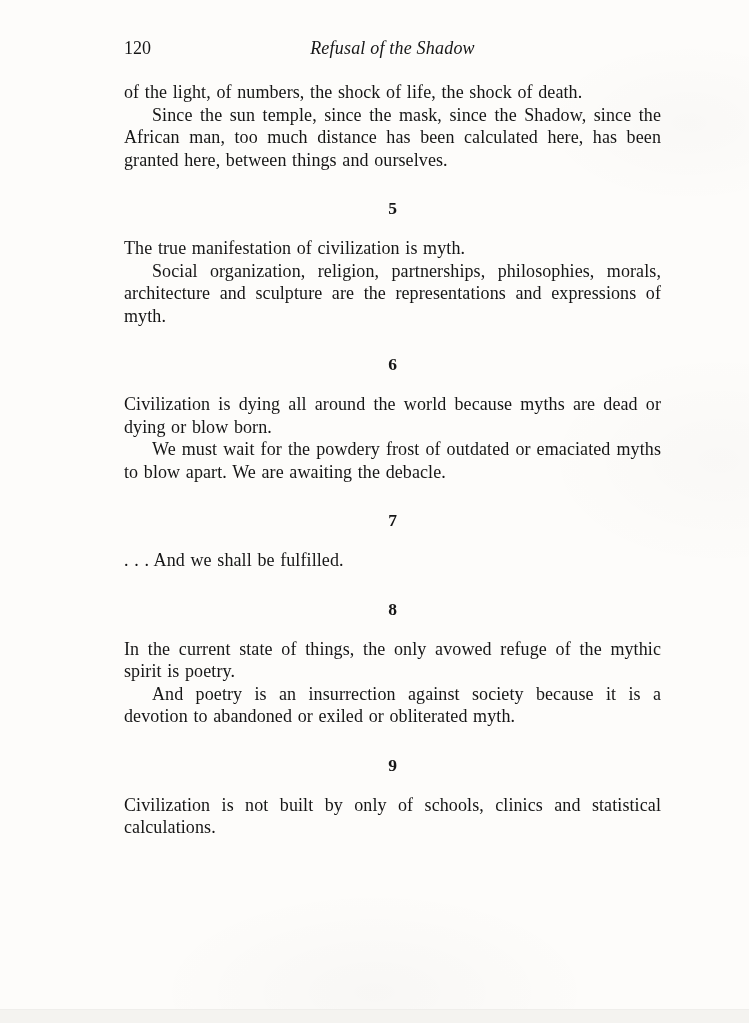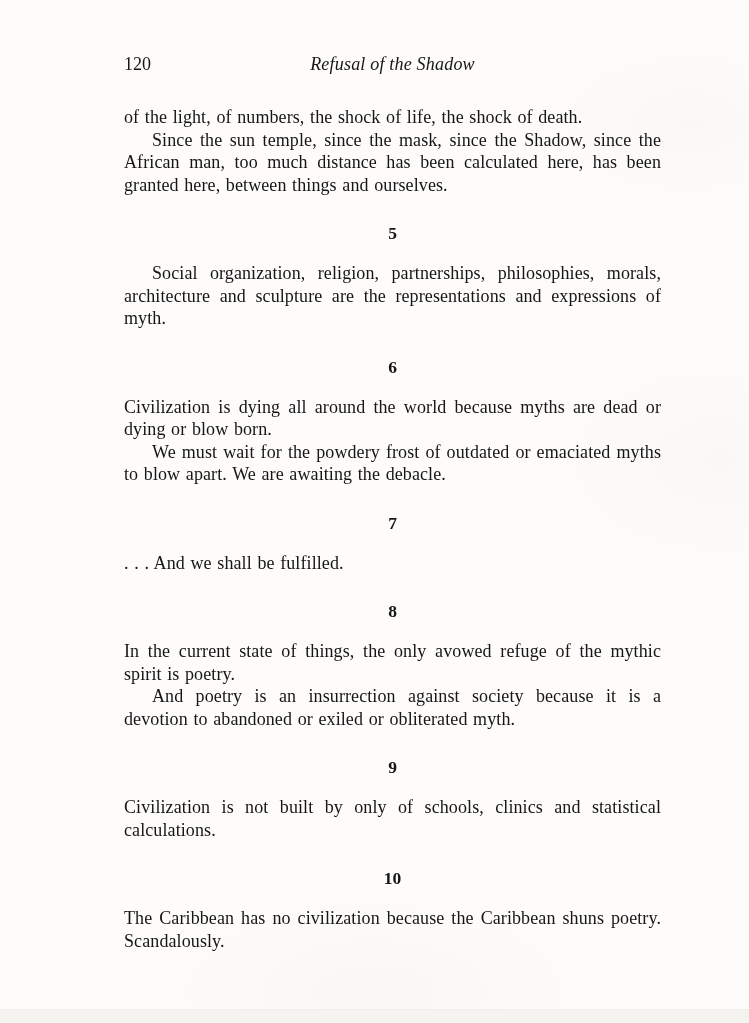--- a/index.html
+++ b/index.html
@@ -35,37 +35,37 @@
     border-top: 1px solid #efeeeb;
   }
   .text-col {
     position: absolute;
     left: 124px;
     top: 0;
     width: 537px;
   }
   .running-header {
     position: relative;
-    margin-top: 54px;
+    margin-top: 38px;
     height: 22px;
     font-size: 18px;
   }
   .page-number {
     position: absolute;
     left: 0;
     top: 0;
   }
   .running-title {
     text-align: center;
     font-style: italic;
     font-weight: normal;
     letter-spacing: 0.2px;
   }
   .intro {
-    margin-top: 30px;
+    margin-top: 21px;
   }
   p.body-par {
     margin: 0;
     font-size: 18px;
     line-height: 22.5px;
     text-align: justify;
     letter-spacing: 0.1px;
     word-spacing: 1px;
   }
   p.indent {
@@ -91,20 +91,21 @@
     <div class="running-title">Refusal of the Shadow</div>
   </div>
 
   <div class="intro">
     <p class="body-par">of the light, of numbers, the shock of life, the shock of death.</p>
     <p class="body-par indent">Since the sun temple, since the mask, since the Shadow, since the African man, too much distance has been calculated here, has been granted here, between things and ourselves.</p>
   </div>
 
   <div class="section">
     <div class="section-number">5</div>
+    <p class="body-par">The true manifestation of civilization is myth.</p>
     <p class="body-par indent">Social organization, religion, partnerships, philosophies, morals, architecture and sculpture are the representations and expressions of myth.</p>
   </div>
 
   <div class="section">
     <div class="section-number">6</div>
     <p class="body-par">Civilization is dying all around the world because myths are dead or dying or blow born.</p>
     <p class="body-par indent">We must wait for the powdery frost of outdated or emaciated myths to blow apart. We are awaiting the debacle.</p>
   </div>
 
   <div class="section">
@@ -116,20 +117,16 @@
     <div class="section-number">8</div>
     <p class="body-par">In the current state of things, the only avowed refuge of the mythic spirit is poetry.</p>
     <p class="body-par indent">And poetry is an insurrection against society because it is a devotion to abandoned or exiled or obliterated myth.</p>
   </div>
 
   <div class="section">
     <div class="section-number">9</div>
     <p class="body-par">Civilization is not built by only of schools, clinics and statistical calculations.</p>
   </div>
 
-  <div class="section">
-    <div class="section-number">10</div>
-    <p class="body-par">The Caribbean has no civilization because the Caribbean shuns poetry. Scandalously.</p>
-  </div>
 
 </div>
 
 <div class="bottom-band"></div>
 
 </body></html>

